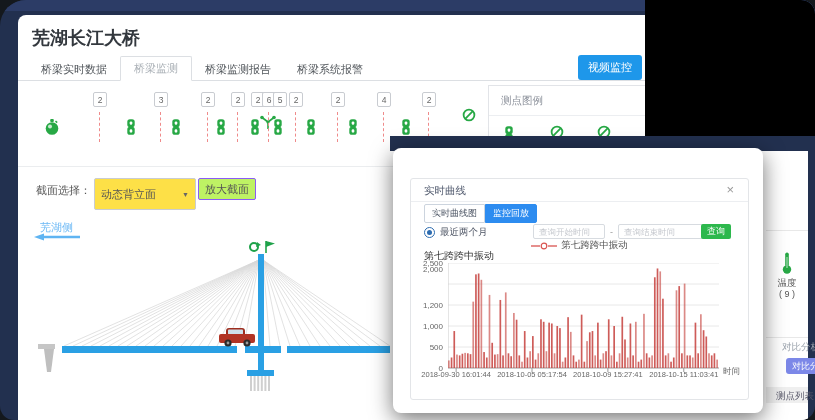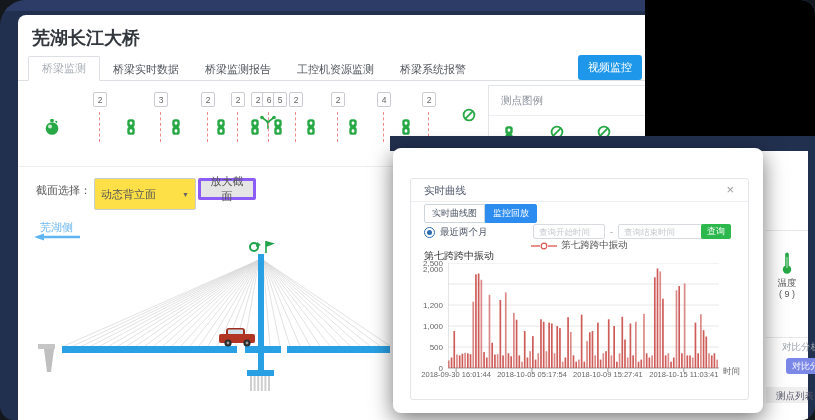--- a/index.html
+++ b/index.html
@@ -15,21 +15,21 @@
   .video-btn{position:absolute;left:560px;top:40px;width:64px;height:25px;background:#1e97ea;color:#fff;font-size:11px;border:none;border-radius:3px;display:flex;align-items:center;justify-content:center;cursor:pointer;}
   
   .sensor-item{position:absolute;}
   .badge{position:absolute;width:12px;height:13px;border:1px solid #c9ccd1;border-radius:2px;background:#fff;font-size:8.5px;color:#666;display:flex;align-items:center;justify-content:center;}
   .dash{position:absolute;width:0;height:30px;border-left:1px dashed #ef8a8a;}
   .divider2{position:absolute;left:0;top:151px;width:745px;border-top:1px solid #ebedef;}
   
   .tb-label{position:absolute;left:18px;top:168px;font-size:11px;color:#555;}
   .tb-select{position:absolute;left:76px;top:163px;width:88px;height:22px;border:1px solid #c9ccd1;border-radius:2px;background:#fde047;font-size:11px;color:#555;display:flex;align-items:center;justify-content:space-between;padding:4px 6px;cursor:pointer;}
   .tb-caret{font-size:7px;color:#666;}
-  .tb-btn{position:absolute;left:180px;top:163px;width:58px;height:22px;border:3px solid #8b5cf6;border-radius:2px;background:#e5e5e5;font-size:11px;color:#555;display:flex;align-items:center;justify-content:center;cursor:pointer;}
+  .tb-btn{position:absolute;left:180px;top:163px;width:58px;height:22px;border:1px solid #8b5cf6;border-radius:2px;background:#bef264;font-size:11px;color:#555;display:flex;align-items:center;justify-content:center;cursor:pointer;}
   .side-label{position:absolute;left:22px;top:205px;font-size:11px;color:#6db9f5;}
   .side-arrow{position:absolute;left:16px;top:218px;}
   .bridge-wrap{position:absolute;left:0;top:225px;width:372px;height:180px;}
   
   .legend-panel{position:absolute;left:470px;top:70px;width:336px;height:51px;border:1px solid #e2e4e8;background:#fff;overflow:hidden;}
   .legend-panel-title{position:absolute;left:12px;top:8px;font-size:10.5px;color:#8a8f99;}
   .legend-panel-sep{position:absolute;left:0;top:29px;width:100%;border-top:1px solid #eceef1;}
   
   .sliver{position:absolute;left:748px;top:135px;width:42px;height:270px;background:#fff;border-radius:8px 12px 0 0;}
   .sliver-sep{position:absolute;left:0;width:100%;border-top:1px solid #e8e8e8;}
@@ -70,24 +70,23 @@
 </head>
 <body>
 
 <div class="canvas">
   <div class="topstrip"></div>
 
   <div class="winA">
     <div class="winA-title">芜湖长江大桥</div>
     <div class="tabline"></div>
     <div class="tabbar" id="main-tabs">
+        <div class="tab">桥梁实时数据</div>
         <div class="tab active">桥梁监测</div>
-        <div class="tab">桥梁实时数据</div>
         <div class="tab">桥梁监测报告</div>
-        <div class="tab">工控机资源监测</div>
         <div class="tab">桥梁系统报警</div>
       </div>
     <button class="video-btn">视频监控</button>
 
     <div id="sensor-row">
         <div class="sensor-item" style="left: 26px; top: 103px;"><svg width="16" height="18" viewBox="0 0 16 18">
             <rect x="6.2" y="1" width="3.6" height="3" rx="1" fill="#27a845"></rect>
             <line x1="11.5" y1="3" x2="13.2" y2="4.6" stroke="#27a845" stroke-width="1.5"></line>
             <circle cx="8" cy="10.5" r="6.3" fill="#27a845"></circle>
             <circle cx="6" cy="8.6" r="2" fill="#fff" opacity=".75"></circle>

